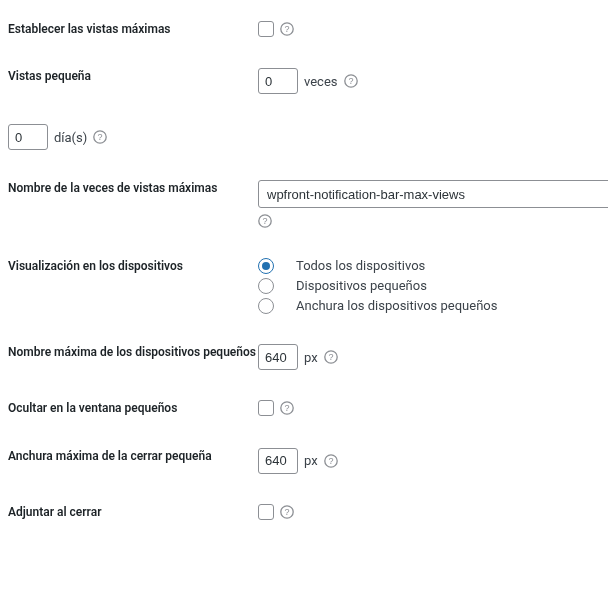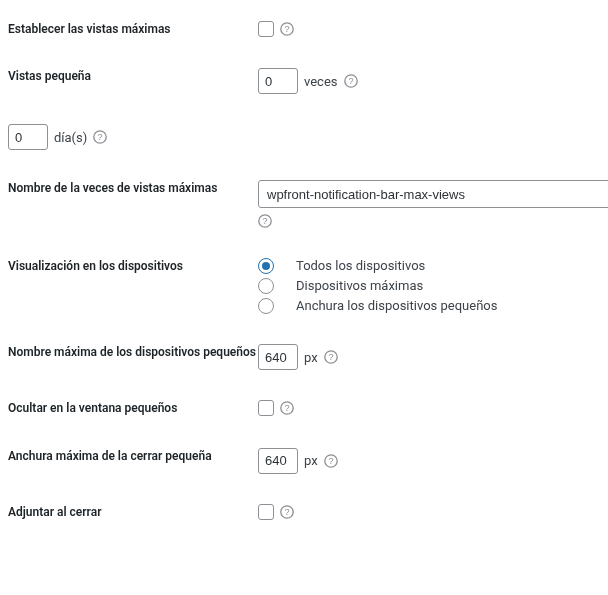--- a/index.html
+++ b/index.html
@@ -179,21 +179,21 @@
 
 <div class="row">
   <div class="row-label">Visualización en los dispositivos</div>
   <div class="row-control radios">
     <label class="radio-line">
       <input type="radio" name="disp" checked="" style="">
       <span>Todos los dispositivos</span>
     </label>
     <label class="radio-line">
       <input type="radio" name="disp" style="">
-      <span>Dispositivos máximas</span>
+      <span>Dispositivos pequeños</span>
     </label>
     <label class="radio-line">
       <input type="radio" name="disp" style="">
       <span>Anchura los dispositivos pequeños</span>
     </label>
   </div>
 </div>
 
 <div class="row">
   <div class="row-label">Nombre máxima de los dispositivos pequeños</div>

